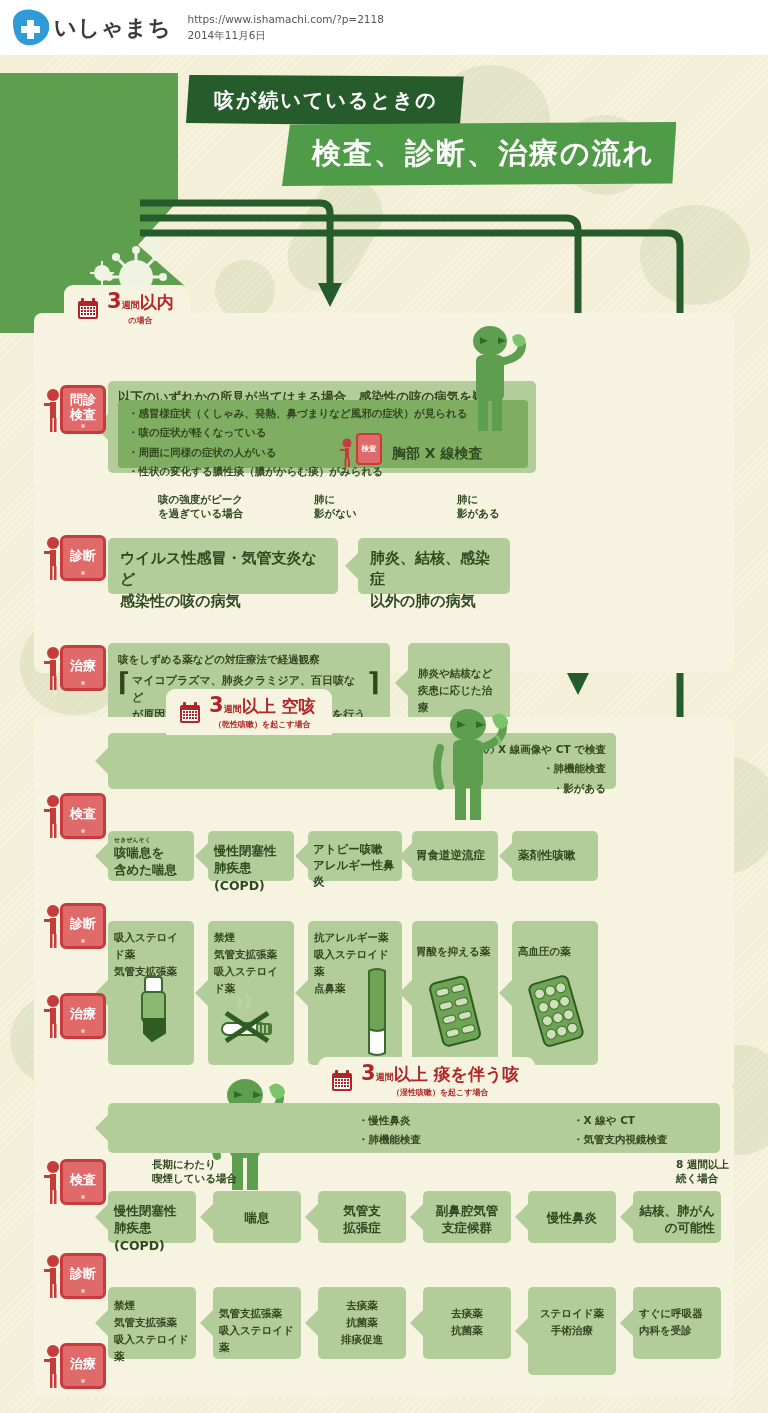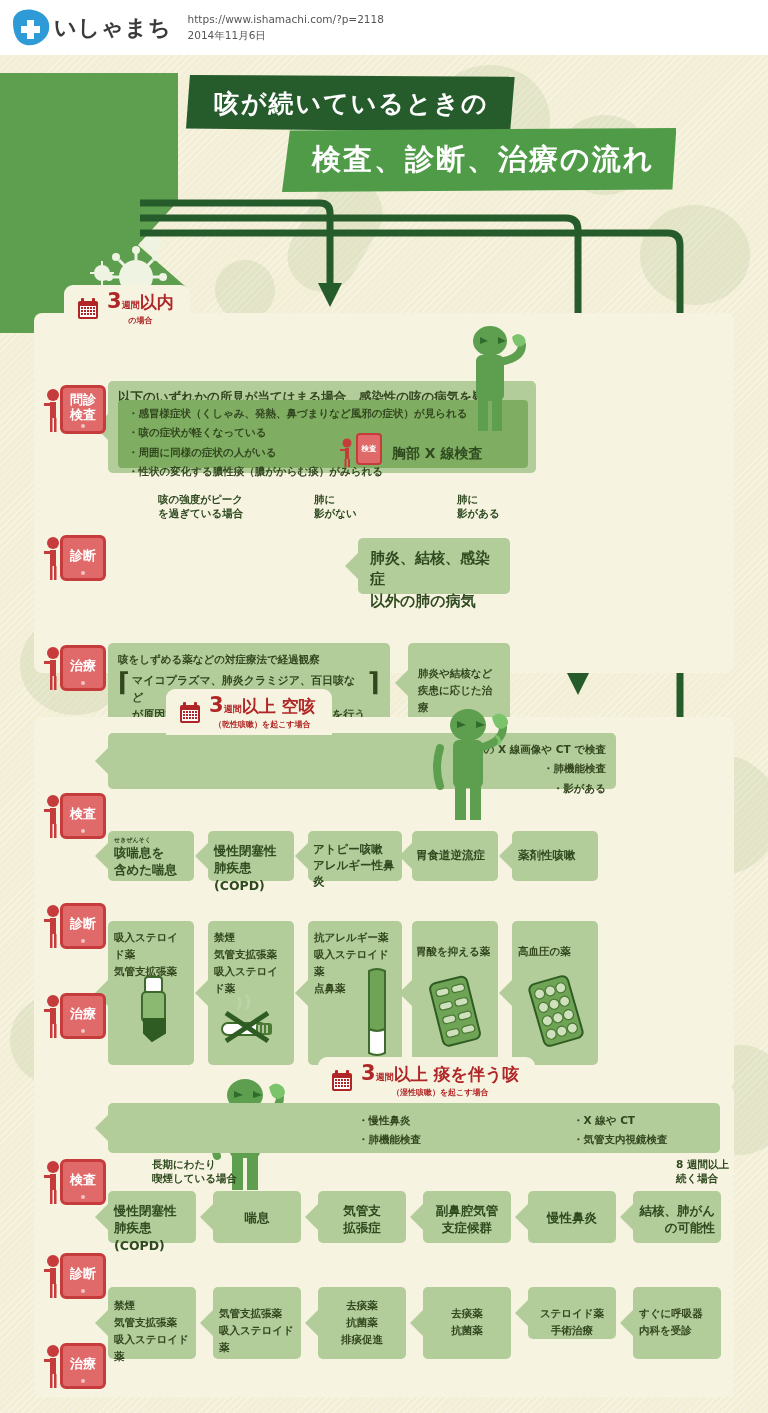--- a/index.html
+++ b/index.html
@@ -43,21 +43,21 @@
   .head-silhouette { position: absolute; left: -10px; top: 18px; }
   .virus { position: absolute; }
 
   
   .title-wrap { position: absolute; left: 186px; top: 20px; width: 560px; }
   .title-band {
     color: #fff; font-weight: bold; white-space: nowrap;
     font-family: "DejaVu Sans", sans-serif;
   }
   .title-band.one {
-    background: #265c2b; font-size: 25px; letter-spacing: 2px;
+    background: #265c2b; font-size: 20px; letter-spacing: 2px;
     padding: 12px 26px 12px 28px; display: inline-block;
     clip-path: polygon(1.2% 0, 100% 3%, 98.6% 100%, 0 94%);
   }
   .title-band.two {
     background: #4f9b48; font-size: 29px; letter-spacing: 2px;
     padding: 12px 22px 12px 30px; display: inline-block;
     margin-left: 96px; margin-top: -4px;
     clip-path: polygon(2% 4%, 100% 0, 99% 96%, 0 100%);
   }
   .conn-svg { position: absolute; left: 0; top: 0; pointer-events: none; }
@@ -422,20 +422,24 @@
   </svg>
   <div class="xray-label" style="left:392px;top:390px;">胸部 X 線検査</div>
 
   <div class="branch-label" style="left:158px;top:437px;white-space:pre-line;">咳の強度がピーク
 を過ぎている場合</div>
   <div class="branch-label" style="left:314px;top:437px;white-space:pre-line;">肺に
 影がない</div>
   <div class="branch-label" style="left:457px;top:437px;white-space:pre-line;">肺に
 影がある</div>
 
+  <div class="gbox" style="left:108px;top:483px;width:230px;height:56px;padding:10px 12px;">
+    <div class="dx big" style="white-space:pre-line;">ウイルス性感冒・気管支炎など
+感染性の咳の病気</div>
+  </div>
   <div class="gbox notch" style="left:358px;top:483px;width:152px;height:56px;padding:10px 12px;">
     <div class="dx big" style="white-space:pre-line;">肺炎、結核、感染症
 以外の肺の病気</div>
   </div>
 
   <div class="gbox" style="left:108px;top:588px;width:282px;height:80px;padding:8px 10px;">
     <div class="tx" style="margin-bottom:4px;">咳をしずめる薬などの対症療法で経過観察</div>
     <div style="display:flex;align-items:stretch;">
       <div style="font-size:26px;color:#33471f;line-height:.78;font-family:'DejaVu Sans',sans-serif;">⌈</div>
       <div class="bracket" style="white-space:pre-line;flex:1;padding:0 2px;">マイコプラズマ、肺炎クラミジア、百日咳など
@@ -768,21 +772,21 @@
   </div>
   <div class="gbox notch" style="left:318px;top:1232px;width:88px;height:72px;padding:10px 6px;">
     <div class="tx" style="white-space:pre-line;text-align:center;">去痰薬
 抗菌薬
 排痰促進</div>
   </div>
   <div class="gbox notch" style="left:423px;top:1232px;width:88px;height:72px;padding:18px 6px;">
     <div class="tx" style="white-space:pre-line;text-align:center;">去痰薬
 抗菌薬</div>
   </div>
-  <div class="gbox notch" style="left:528px;top:1232px;width:88px;height:52px;padding:18px 6px;">
+  <div class="gbox notch" style="left:528px;top:1232px;width:88px;height:88px;padding:18px 6px;">
     <div class="tx" style="white-space:pre-line;text-align:center;">ステロイド薬
 手術治療</div>
   </div>
   <div class="gbox notch" style="left:633px;top:1232px;width:88px;height:72px;padding:18px 6px;">
     <div class="tx" style="white-space:pre-line;">すぐに呼吸器
 内科を受診</div>
   </div>
 
 </div>
 

